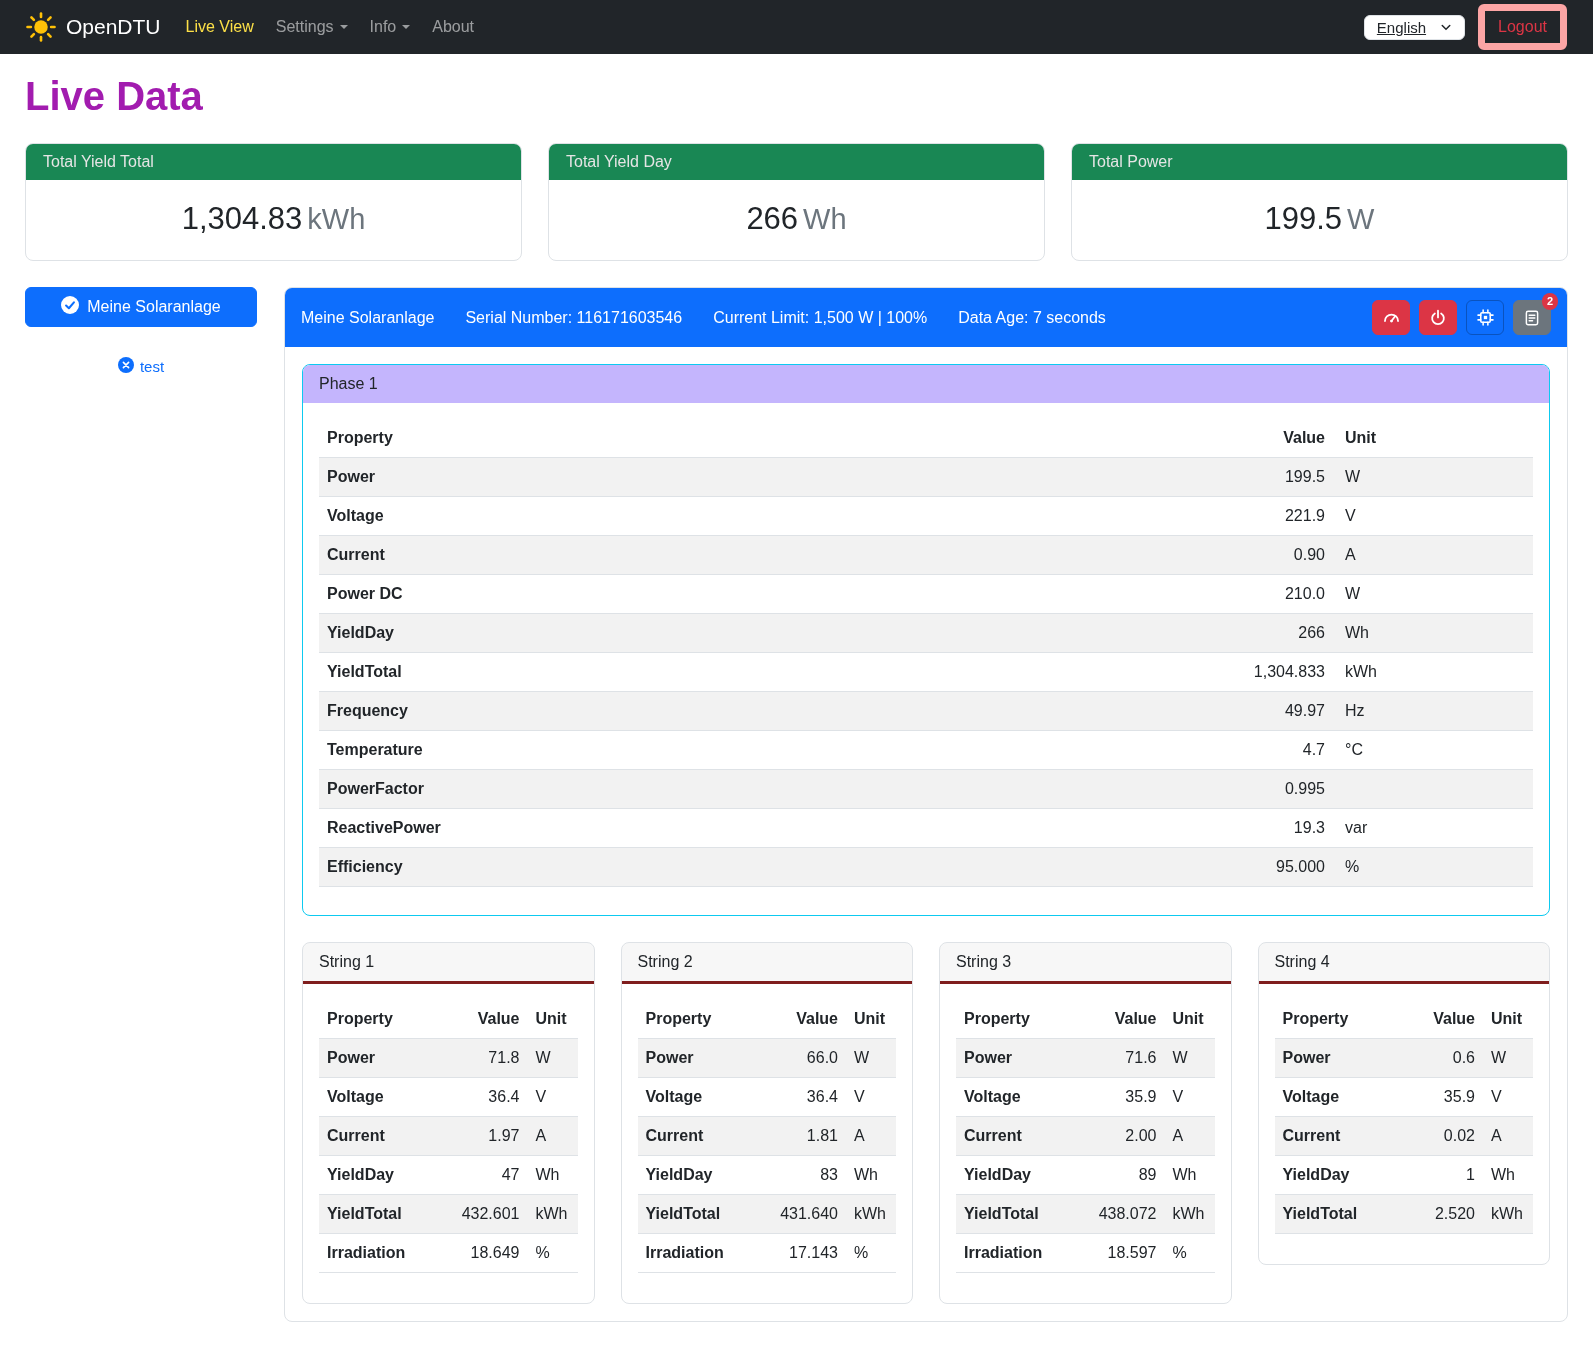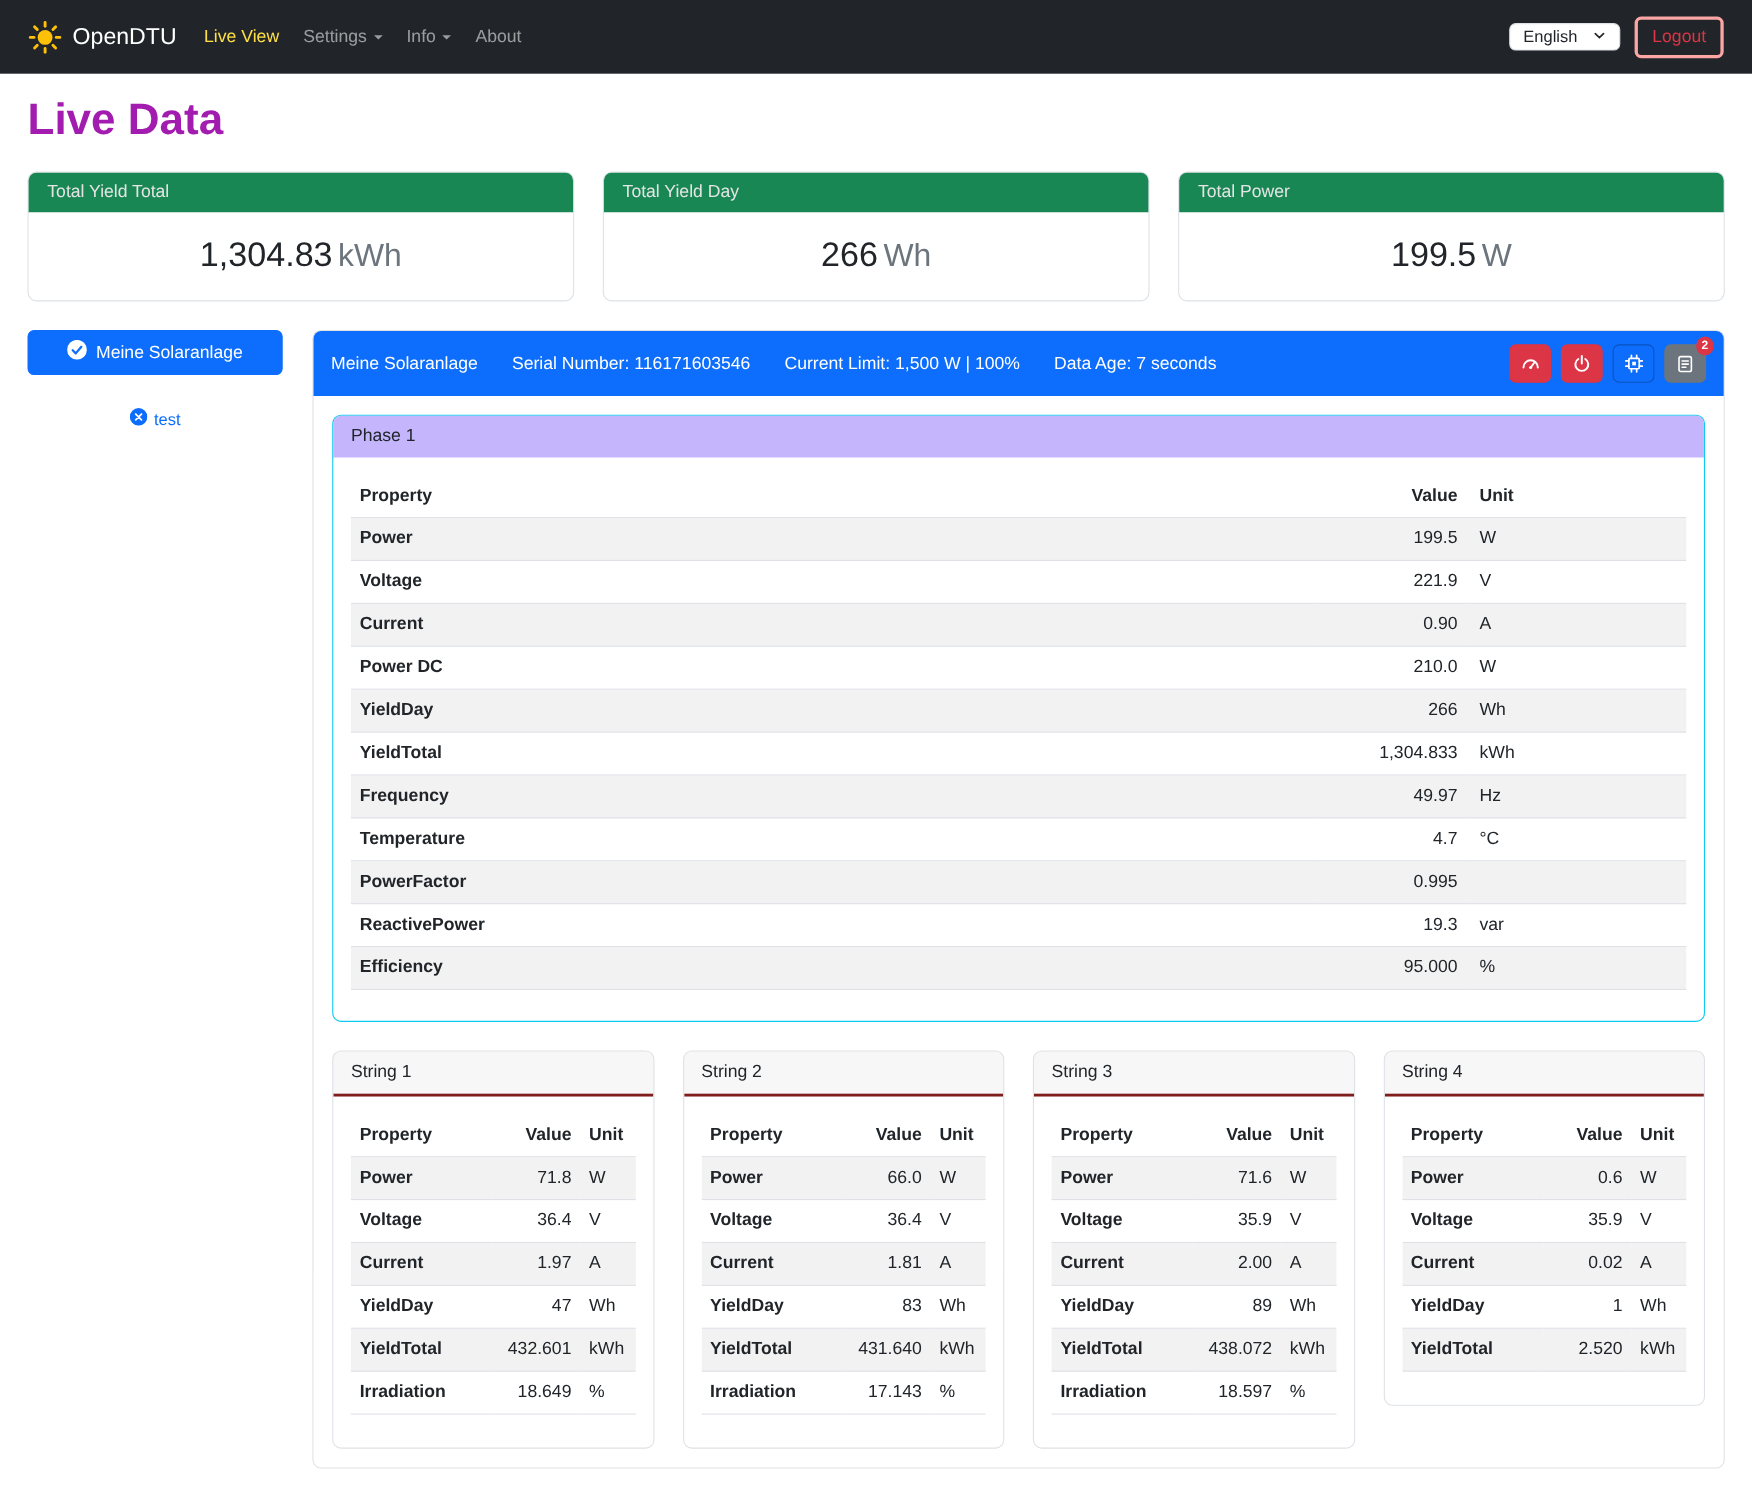--- a/index.html
+++ b/index.html
@@ -8,21 +8,21 @@
     font-family: "Liberation Sans", "DejaVu Sans", sans-serif;
     color: #212529;
     font-size: 16px;
   }
   a { text-decoration: none; color: inherit; }
   button { font-family: inherit; }
 
   
   .navbar {
     background: #212529;
-    height: 67px;
+    height: 54px;
     display: flex;
     align-items: center;
     padding: 0 26px;
   }
   .brand { display: flex; align-items: center; gap: 10px; color: #fff; font-size: 21px; font-weight: 500; cursor: pointer; }
   .brand-icon svg { display: block; }
   .nav-links { display: flex; align-items: center; margin-left: 14px; }
   .nav-link {
     color: rgba(255,255,255,0.55);
     padding: 8px 11px;
@@ -45,25 +45,26 @@
     background: #fff;
     color: #212529;
     border: 1px solid #dee2e6;
     border-radius: 6px;
     padding: 3px 12px;
     display: flex;
     align-items: center;
     gap: 14px;
     font-size: 15px;
     cursor: pointer;
+    text-decoration: underline;
   }
   .logout-btn {
     background: transparent;
     color: #dc3545;
-    border: 3px solid #fca5a5;
+    border: 7px solid #fca5a5;
     border-radius: 6px;
     padding: 7px 13px;
     font-size: 16px;
     cursor: pointer;
   }
 
   
   .container { padding: 0 25px 4px; }
   h1.page-title { font-size: 40px; font-weight: 700; margin: 20px 0 24px; color: #a21caf; }
 

